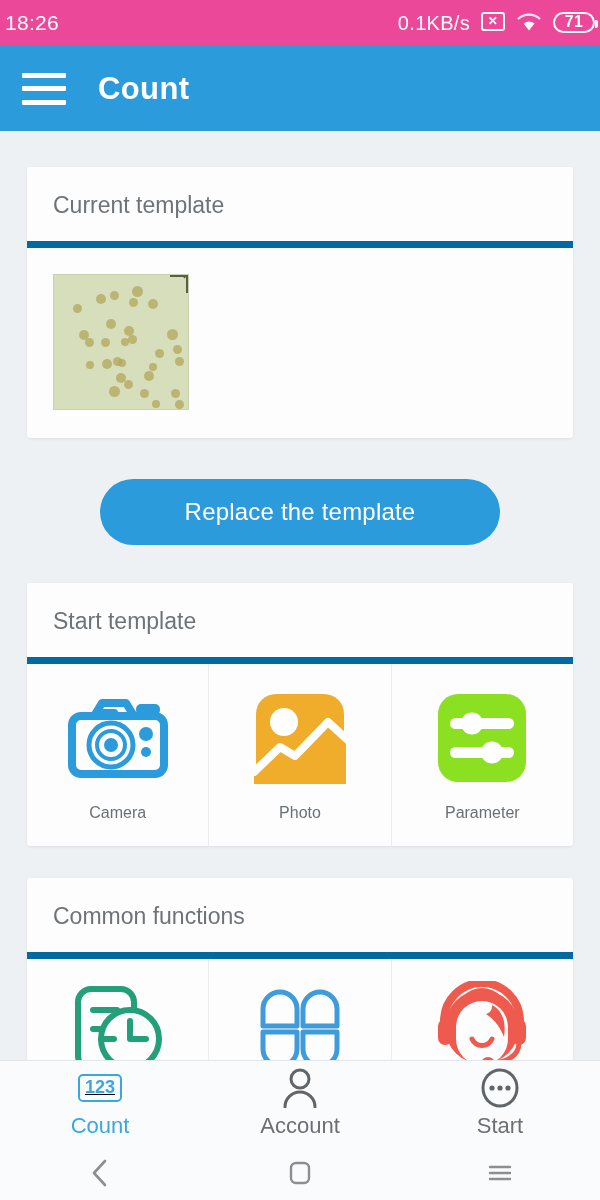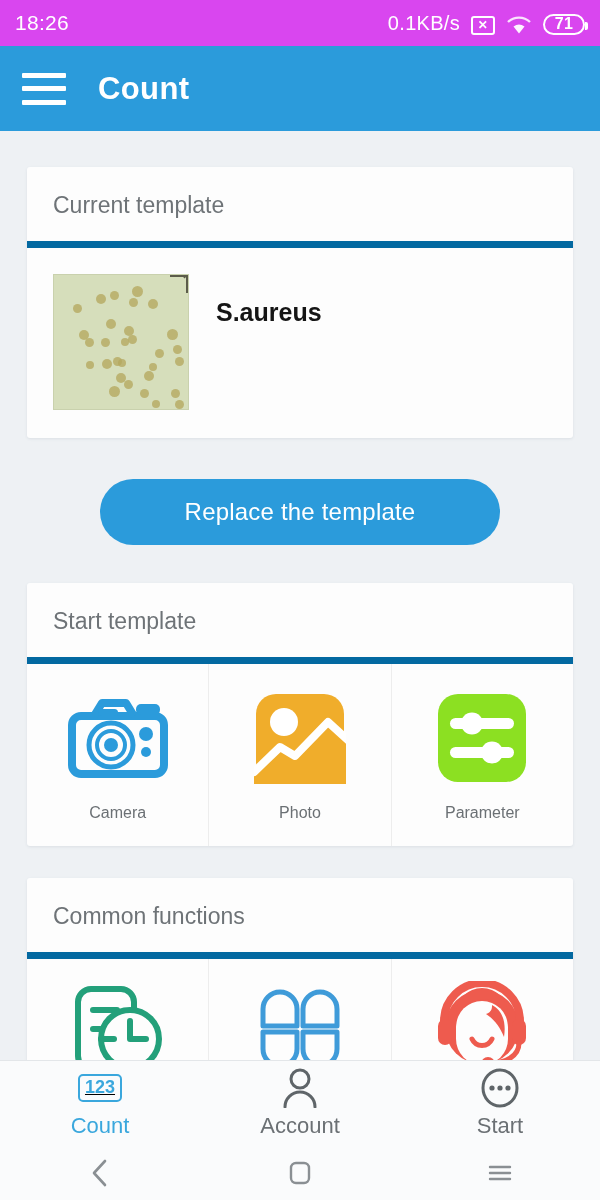--- a/index.html
+++ b/index.html
@@ -6,26 +6,26 @@
   html, body {
     width:600px; height:1200px;
     font-family:"Liberation Sans", sans-serif;
     background:#eef1f4;
     overflow:hidden;
   }
   .phone { position:relative; width:600px; height:1200px; background:#eef1f4; }
 
   
   .statusbar{
-    height:46px; background:#d946ef; color:#ffffff;
-    display:flex; align-items:center; padding:0 15px;
+    height:46px; background:#ec4899; color:#ffffff;
+    display:flex; align-items:center; padding:0 5px;
     font-size:21px; letter-spacing:.3px;
   }
   .sb-time{ flex:0 0 auto; }
-  .sb-right{ margin-left:auto; display:flex; align-items:flex-end; gap:11px; }
+  .sb-right{ margin-left:auto; display:flex; align-items:flex-start; gap:11px; }
   .sb-net{ font-size:20px; }
   .sb-xbox{
     width:24px; height:19px; border:2px solid #fff; border-radius:3px;
     display:flex; align-items:center; justify-content:center;
     font-size:12px; line-height:1; font-weight:bold;
   }
   .sb-wifi{ width:26px; height:20px; position:relative; }
   .sb-batt{
     width:42px; height:21px; border:2px solid #fff; border-radius:11px;
     display:flex; align-items:center; justify-content:center;
@@ -183,21 +183,20 @@
           <span class="dot" style="left:67%;top:72%;width:10px;height:10px;"></span>
           <span class="dot" style="left:71%;top:66%;width:8px;height:8px;"></span>
           <span class="dot" style="left:41%;top:83%;width:11px;height:11px;"></span>
           <span class="dot" style="left:64%;top:85%;width:9px;height:9px;"></span>
           <span class="dot" style="left:87%;top:85%;width:9px;height:9px;"></span>
           <span class="dot" style="left:90%;top:93%;width:9px;height:9px;"></span>
           <span class="dot" style="left:73%;top:93%;width:8px;height:8px;"></span>
           <span class="dot" style="left:24%;top:64%;width:8px;height:8px;"></span>
           <span class="corner"></span>
         </div>
-        <div class="tpl-name">S.aureus</div>
       </div>
     </div>
 
     <div class="btn-wrap">
       <button class="btn-replace">Replace the template</button>
     </div>
 
     <div class="card">
       <div class="card-header">Start template</div>
       <div class="tiles">

